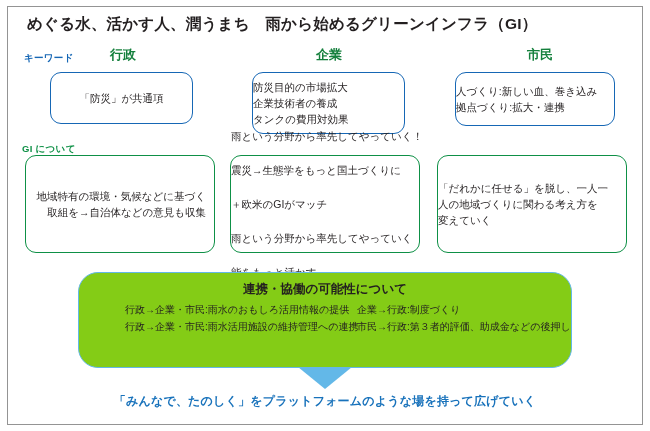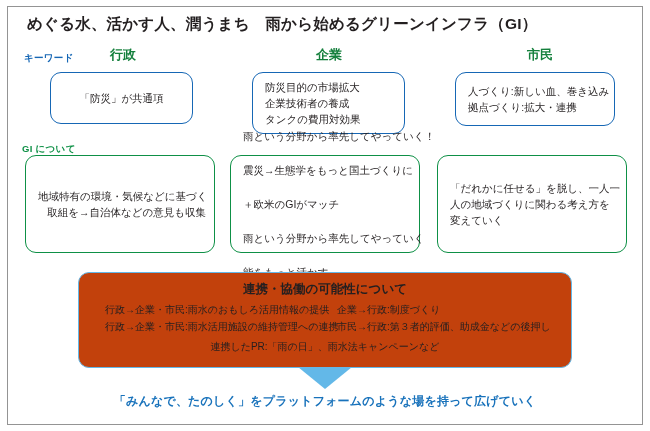--- a/index.html
+++ b/index.html
@@ -91,43 +91,44 @@
   .rbox.blue  { border: 1.6px solid #1667b5; }
   .rbox.green { border: 1.6px solid #0e9046; }
 
   .rbox .line {
     font-size: 10.5px;
     line-height: 16px;
     color: #231f20;
     white-space: nowrap;
   }
   .rbox.centered .line { text-align: center; }
-  .rbox.padded { padding-left: 12px; padding-right: 8px; }
+  .rbox.padded { padding-left: 0; padding-right: 8px; }
 
   
   #kw-box-0 { left: 50px;  top: 72px;  width: 143px; height: 52px; }
   #kw-box-1 { left: 252px; top: 72px;  width: 153px; height: 62px; }
   #kw-box-2 { left: 455px; top: 72px;  width: 160px; height: 54px; }
 
   
   #gi-box-0 { left: 25px;  top: 155px; width: 190px; height: 98px; text-align: right; }
   #gi-box-1 { left: 230px; top: 155px; width: 190px; height: 98px; gap: 18px; }
   #gi-box-2 { left: 437px; top: 155px; width: 190px; height: 98px; }
 
   
   #collab-panel {
     position: absolute;
     left: 78px;
     top: 272px;
     width: 494px;
     height: 96px;
     box-sizing: border-box;
     border: 1.6px solid #63b8e8;
-    border-radius: 11px;
-    background: #c2410c;
+    border-radius: 20px;
+    background: #84cc16;
+    padding-left: 20px;
   }
   #collab-title {
     position: absolute;
     left: 0;
     top: 8px;
     width: 100%;
     text-align: center;
     font-size: 12.5px;
     font-weight: bold;
     color: #231f20;
@@ -234,22 +235,19 @@
     <div class="collab-row" id="collab-row-0">
       <div class="left-cell">行政→企業・市民:雨水のおもしろ活用情報の提供</div>
       <div class="right-cell">企業→行政:制度づくり</div>
     </div>
 
     <div class="collab-row" id="collab-row-1">
       <div class="left-cell">行政→企業・市民:雨水活用施設の維持管理への連携</div>
       <div class="right-cell">市民→行政:第３者的評価、助成金などの後押し</div>
     </div>
 
-    <div class="collab-row" id="collab-row-2">
-      <div class="center-cell">連携したPR:「雨の日」、雨水法キャンペーンなど</div>
-    </div>
   </div>
 
   <div id="down-arrow"></div>
 
   <div id="conclusion">「みんなで、たのしく」をプラットフォームのような場を持って広げていく</div>
 
 </div>
 
 </body></html>

